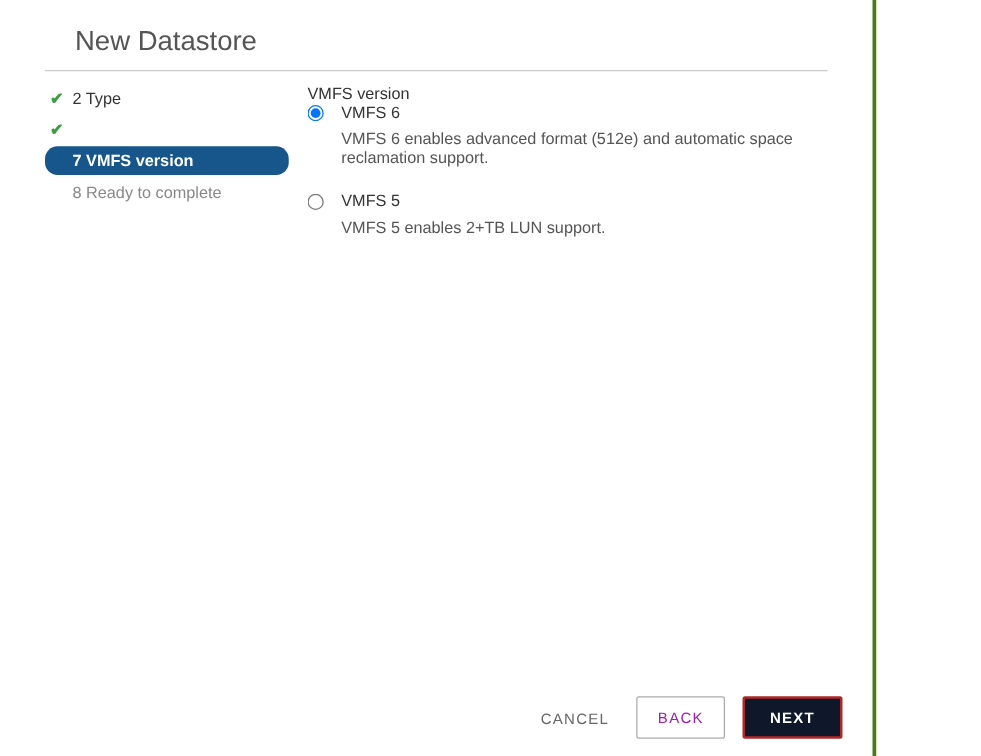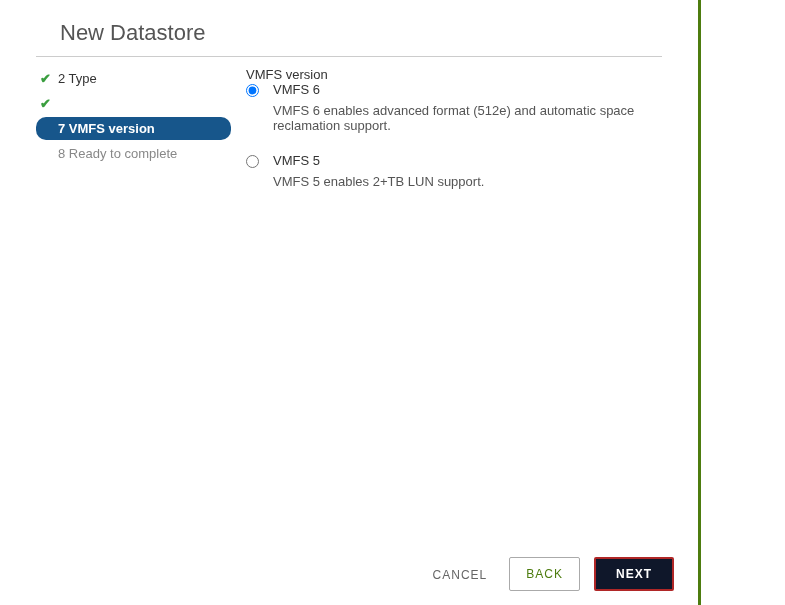--- a/index.html
+++ b/index.html
@@ -118,21 +118,21 @@
       display: flex;
       align-items: flex-end;
       gap: 14px;
     }
     .btn {
       font-size: 12px;
       letter-spacing: 1px;
       padding: 9px 16px;
       border: 1px solid #aaa;
       background: #fff;
-      color: #4d7c0f;
+      color: #a21caf;
       cursor: pointer;
       border-radius: 2px;
     }
     .btn-link {
       border: none;
       background: none;
       color: #666;
       padding: 9px 8px;
     }
     .btn-primary {

